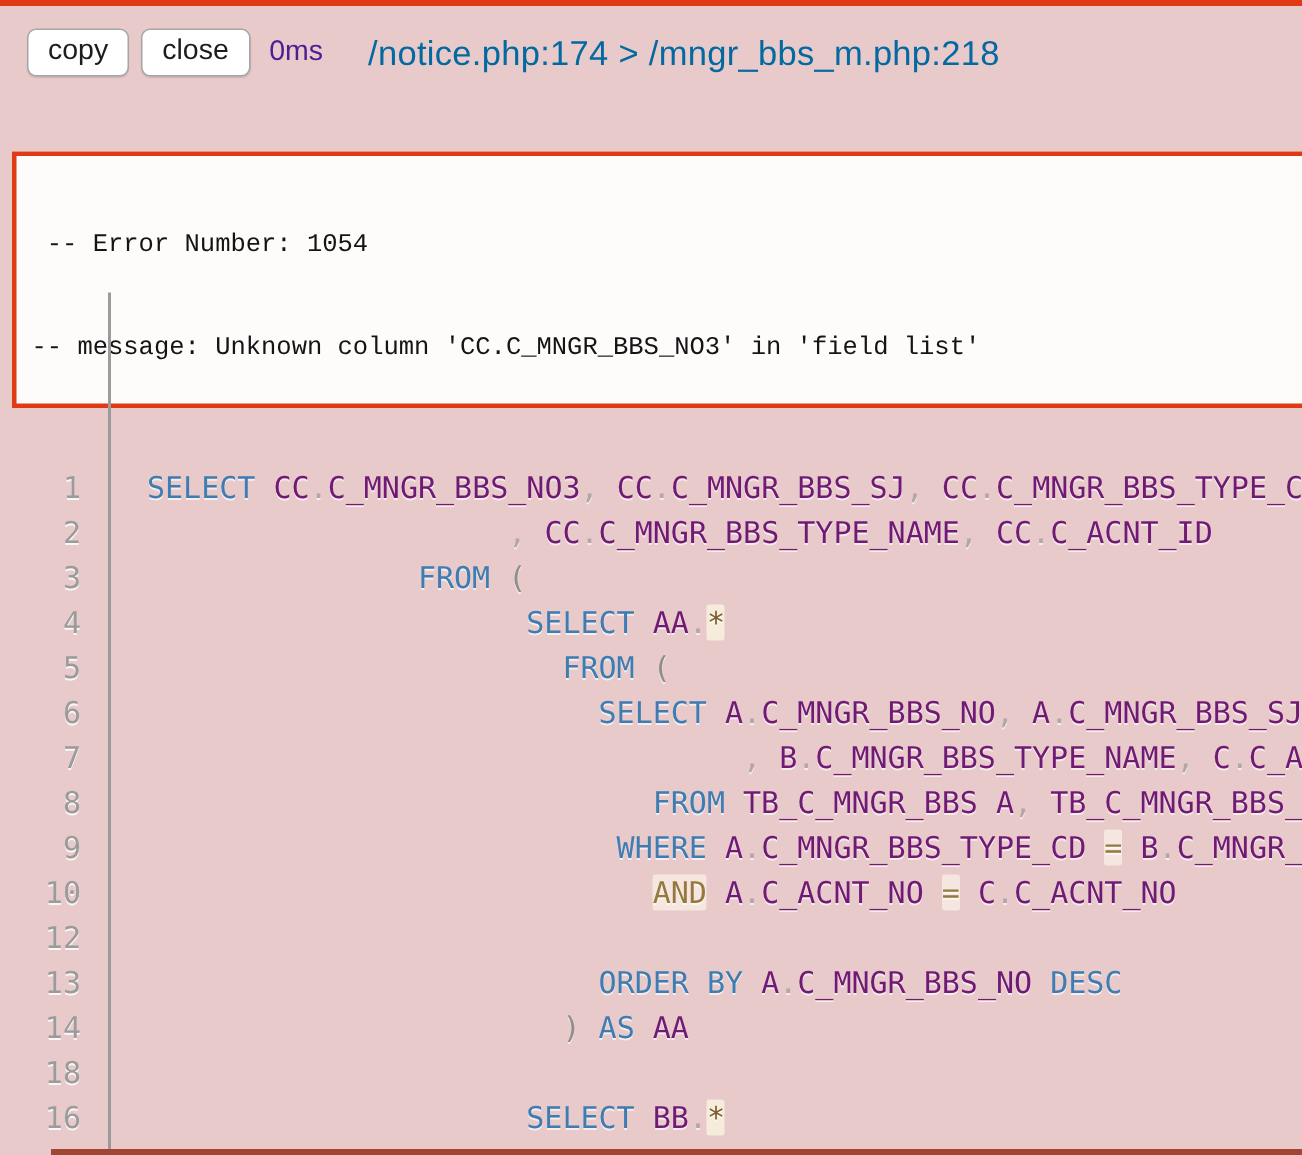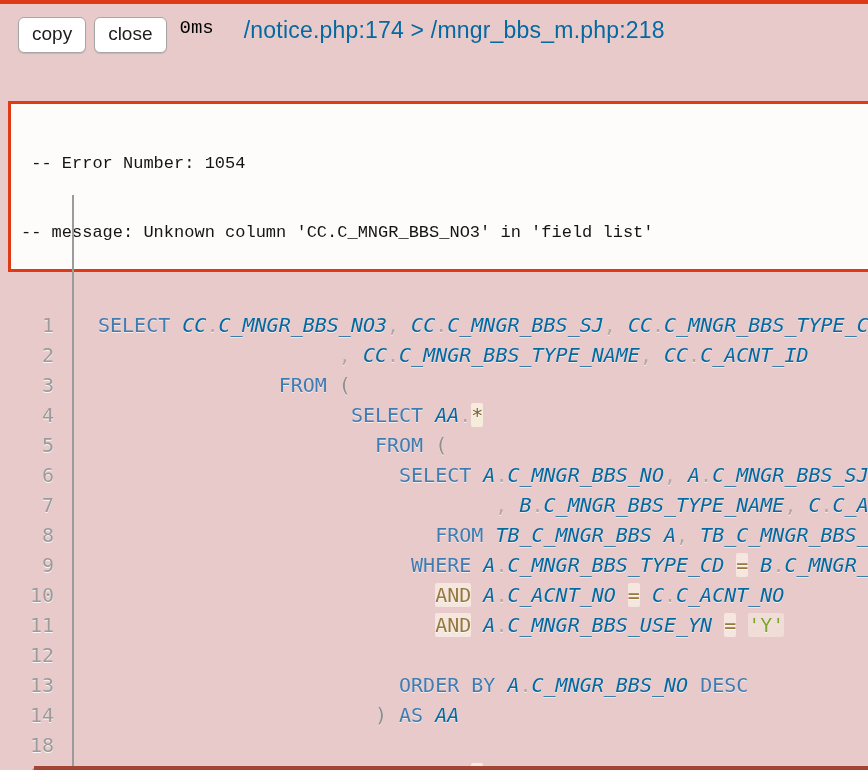--- a/index.html
+++ b/index.html
@@ -4,30 +4,30 @@
 <style>
   * { margin:0; padding:0; box-sizing:border-box; }
   html,body { width:868px; height:770px; }
   body {
     position:relative;
     background:#e9caca;
     overflow:hidden;
     font-family:"Liberation Sans", sans-serif;
   }
   .top-strip { height:4px; background:#df3a15; }
-  .toolbar { display:flex; padding:13px 0 0 18px; height:49px; }
+  .toolbar { display:flex; align-items:center; padding:13px 0 0 18px; height:49px; }
   .btn {
     font-family:"Liberation Sans", sans-serif;
     font-size:19px; color:#1d1d1d;
     background:#fff; border:1px solid #a6a6a6; border-radius:6px;
     padding:3px 13px 5px; margin-right:8px;
     box-shadow:0 1px 1px rgba(0,0,0,.12);
     cursor:pointer;
   }
-  .duration { font-size:19px; color:#000000; margin-left:5px;font-family:Liberation Mono, monospace; }
+  .duration { font-size:19px; color:#4c1d95; margin-left:5px; }
   .trace { font-size:23px; color:#0369a1; margin-left:30px; letter-spacing:.2px; }
 
   .error-box {
     margin:48px -6px 0 8px;
     border:3px solid #df3a15;
     background:#fefbfb;
     padding:2px 0 2px 10px;
     font-family:"Liberation Mono", monospace;
     font-size:17px; line-height:23px; color:#141414;
     white-space:pre; overflow:hidden;
@@ -41,21 +41,21 @@
   }
   .lc {
     margin-left:18px; padding-left:26px;
     color:#1b1b1b; text-shadow:0 1px 0 rgba(255,255,255,.65);
     white-space:pre;
   }
   .vline { position:absolute; left:72px; top:195px; bottom:0; width:2px; background:#9b9b9b; }
   .bottom-strip { position:absolute; left:34px; right:0; bottom:0; height:4px; background:#a24535; }
 
   .tok-kw  { color:#3e7cb1;margin-top:48px; }
-  .tok-id  { color:#0369a1;font-style:italic; }
+  .tok-id  { color:#701a75; }
   .tok-pu  { color:#b3a6a6; }
   .tok-par { color:#8e8e8e; }
   .tok-pl  { color:#1b1b1b; }
   .tok-op  { color:#97793f; background:rgba(250,243,233,.7); border-radius:2px; }
   .tok-st  { color:#7b5c2f; background:#f5ecdc; border-radius:2px; }
   .tok-str { color:#7fa62c; background:rgba(250,243,233,.45); border-radius:2px; }
 </style>
 </head>
 <body>
 
@@ -77,21 +77,20 @@
     <div class="code-line"><span class="ln">1</span><span class="lc"><span class="tok-kw">SELECT</span><span class="tok-pl"> </span><span class="tok-id">CC</span><span class="tok-pu">.</span><span class="tok-id">C_MNGR_BBS_NO3</span><span class="tok-pu">, </span><span class="tok-id">CC</span><span class="tok-pu">.</span><span class="tok-id">C_MNGR_BBS_SJ</span><span class="tok-pu">, </span><span class="tok-id">CC</span><span class="tok-pu">.</span><span class="tok-id">C_MNGR_BBS_TYPE_CD</span></span></div>
     <div class="code-line"><span class="ln">2</span><span class="lc">                    <span class="tok-pu">, </span><span class="tok-id">CC</span><span class="tok-pu">.</span><span class="tok-id">C_MNGR_BBS_TYPE_NAME</span><span class="tok-pu">, </span><span class="tok-id">CC</span><span class="tok-pu">.</span><span class="tok-id">C_ACNT_ID</span></span></div>
     <div class="code-line"><span class="ln">3</span><span class="lc">               <span class="tok-kw">FROM</span><span class="tok-pl"> </span><span class="tok-par">(</span></span></div>
     <div class="code-line"><span class="ln">4</span><span class="lc">                     <span class="tok-kw">SELECT</span><span class="tok-pl"> </span><span class="tok-id">AA</span><span class="tok-pu">.</span><span class="tok-st">*</span></span></div>
     <div class="code-line"><span class="ln">5</span><span class="lc">                       <span class="tok-kw">FROM</span><span class="tok-pl"> </span><span class="tok-par">(</span></span></div>
     <div class="code-line"><span class="ln">6</span><span class="lc">                         <span class="tok-kw">SELECT</span><span class="tok-pl"> </span><span class="tok-id">A</span><span class="tok-pu">.</span><span class="tok-id">C_MNGR_BBS_NO</span><span class="tok-pu">, </span><span class="tok-id">A</span><span class="tok-pu">.</span><span class="tok-id">C_MNGR_BBS_SJ</span></span></div>
     <div class="code-line"><span class="ln">7</span><span class="lc">                                 <span class="tok-pu">, </span><span class="tok-id">B</span><span class="tok-pu">.</span><span class="tok-id">C_MNGR_BBS_TYPE_NAME</span><span class="tok-pu">, </span><span class="tok-id">C</span><span class="tok-pu">.</span><span class="tok-id">C_ACNT_ID</span></span></div>
     <div class="code-line"><span class="ln">8</span><span class="lc">                            <span class="tok-kw">FROM</span><span class="tok-pl"> </span><span class="tok-id">TB_C_MNGR_BBS</span><span class="tok-pl"> </span><span class="tok-id">A</span><span class="tok-pu">, </span><span class="tok-id">TB_C_MNGR_BBS_TYPE</span></span></div>
     <div class="code-line"><span class="ln">9</span><span class="lc">                          <span class="tok-kw">WHERE</span><span class="tok-pl"> </span><span class="tok-id">A</span><span class="tok-pu">.</span><span class="tok-id">C_MNGR_BBS_TYPE_CD</span><span class="tok-pl"> </span><span class="tok-op">=</span><span class="tok-pl"> </span><span class="tok-id">B</span><span class="tok-pu">.</span><span class="tok-id">C_MNGR_BBS_TYPE_CD</span></span></div>
     <div class="code-line"><span class="ln">10</span><span class="lc">                            <span class="tok-op">AND</span><span class="tok-pl"> </span><span class="tok-id">A</span><span class="tok-pu">.</span><span class="tok-id">C_ACNT_NO</span><span class="tok-pl"> </span><span class="tok-op">=</span><span class="tok-pl"> </span><span class="tok-id">C</span><span class="tok-pu">.</span><span class="tok-id">C_ACNT_NO</span></span></div>
-    <div class="code-line"><span class="ln">11</span><span class="lc">                            <span class="tok-op">AND</span><span class="tok-pl"> </span><span class="tok-id">A</span><span class="tok-pu">.</span><span class="tok-id">C_MNGR_BBS_USE_YN</span><span class="tok-pl"> </span><span class="tok-op">=</span><span class="tok-pl"> </span><span class="tok-str">'Y'</span></span></div>
     <div class="code-line"><span class="ln">12</span></div>
     <div class="code-line"><span class="ln">13</span><span class="lc">                         <span class="tok-kw">ORDER</span><span class="tok-pl"> </span><span class="tok-kw">BY</span><span class="tok-pl"> </span><span class="tok-id">A</span><span class="tok-pu">.</span><span class="tok-id">C_MNGR_BBS_NO</span><span class="tok-pl"> </span><span class="tok-kw">DESC</span></span></div>
     <div class="code-line"><span class="ln">14</span><span class="lc">                       <span class="tok-par">)</span><span class="tok-pl"> </span><span class="tok-kw">AS</span><span class="tok-pl"> </span><span class="tok-id">AA</span></span></div>
     <div class="code-line"><span class="ln">18</span></div>
     <div class="code-line"><span class="ln">16</span><span class="lc">                     <span class="tok-kw">SELECT</span><span class="tok-pl"> </span><span class="tok-id">BB</span><span class="tok-pu">.</span><span class="tok-st">*</span></span></div>
   </div>
 
 <div class="vline"></div>
 <div class="bottom-strip"></div>
 

